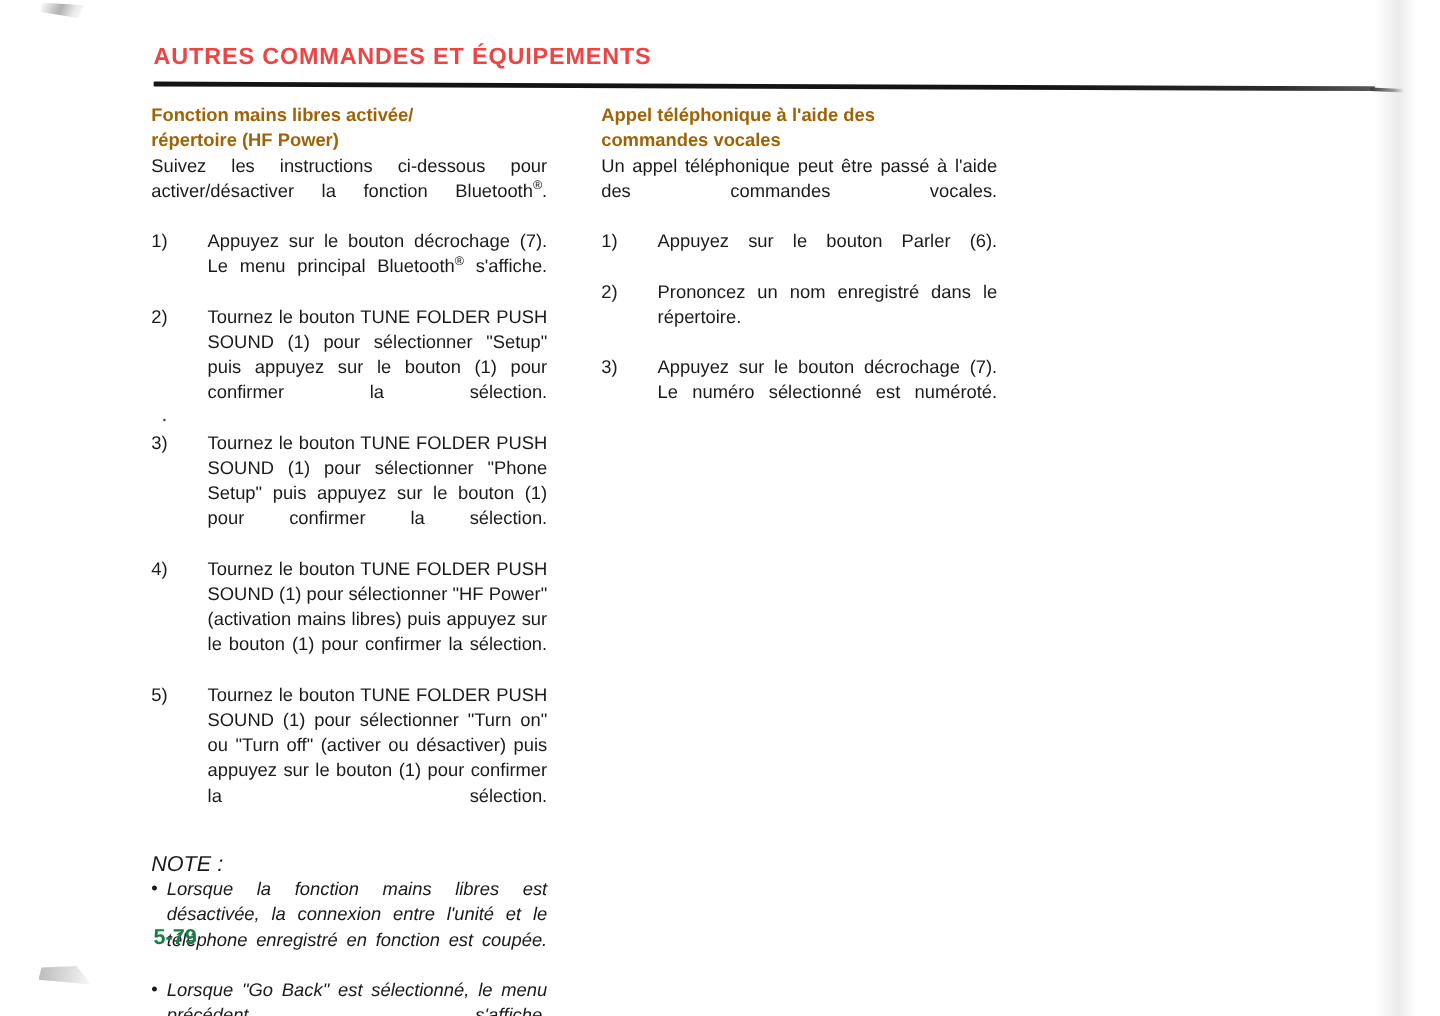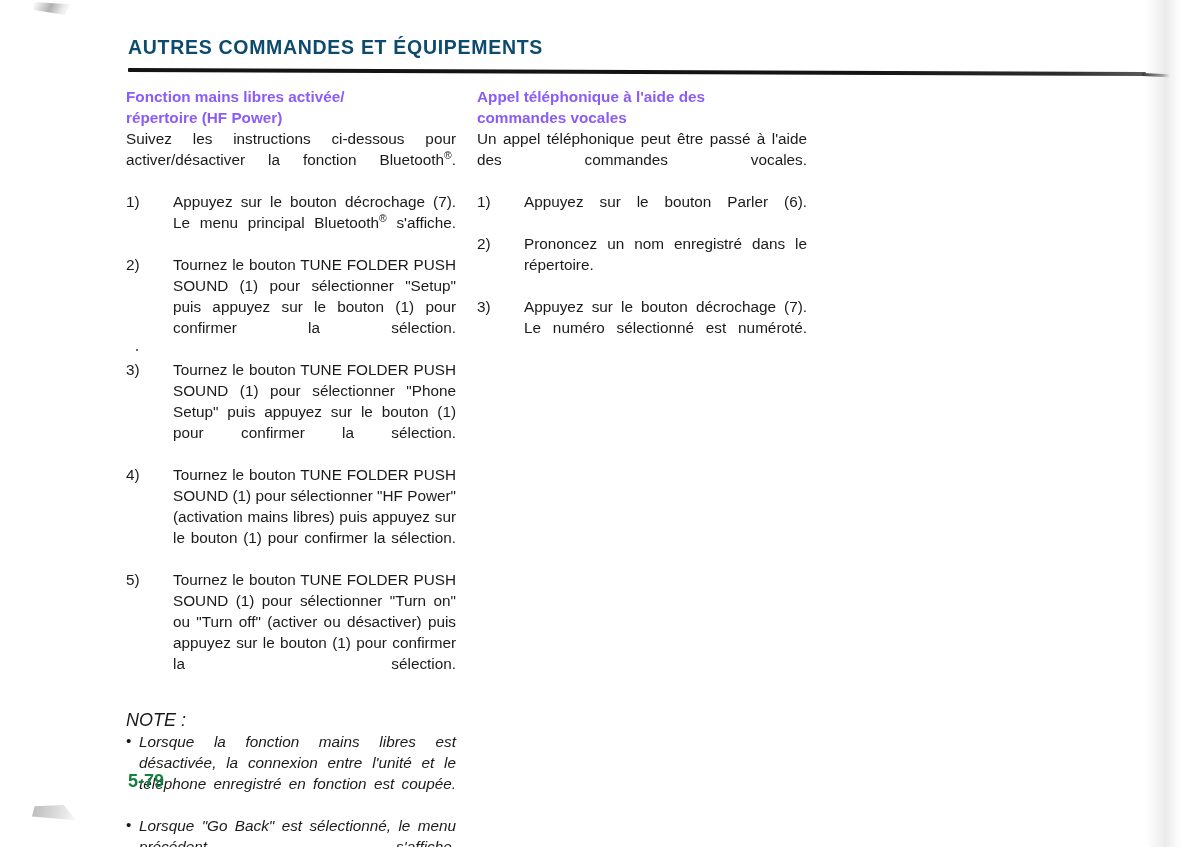--- a/index.html
+++ b/index.html
@@ -74,21 +74,21 @@
   }
 
   
   .page-header {
     position: absolute;
     left: 128px;
     top: 36px;
     font-size: 19.5px;
     font-weight: bold;
     letter-spacing: 0.7px;
-    color: #0c4a6e;
+    color: #ef4444;
     white-space: nowrap;
   }
   .header-rule {
     position: absolute;
     left: 128px;
     top: 68px;
     width: 1018px;
     height: 4px;
     background: linear-gradient(to right, #141414 0%, #141414 72%, #2c2c2c 92%, #5a5a5a 100%);
     border-radius: 1px;
@@ -109,28 +109,28 @@
 
   
   .col {
     position: absolute;
     top: 86px;
     width: 330px;
     font-size: 15.3px;
     line-height: 21px;
   }
   .col-left  { left: 126px; }
-  .col-right { left: 477px; }
+  .col-right { left: 501px; }
 
   h2.sect {
     margin: 0 0 0 0;
     font-size: 15.3px;
     line-height: 21px;
     font-weight: bold;
-    color: #8b5cf6;
+    color: #a16207;
   }
   p.body {
     margin: 0;
     text-align: justify;
     text-justify: inter-word;
   }
 
   ol.steps {
     margin: 0;
     padding: 0;

